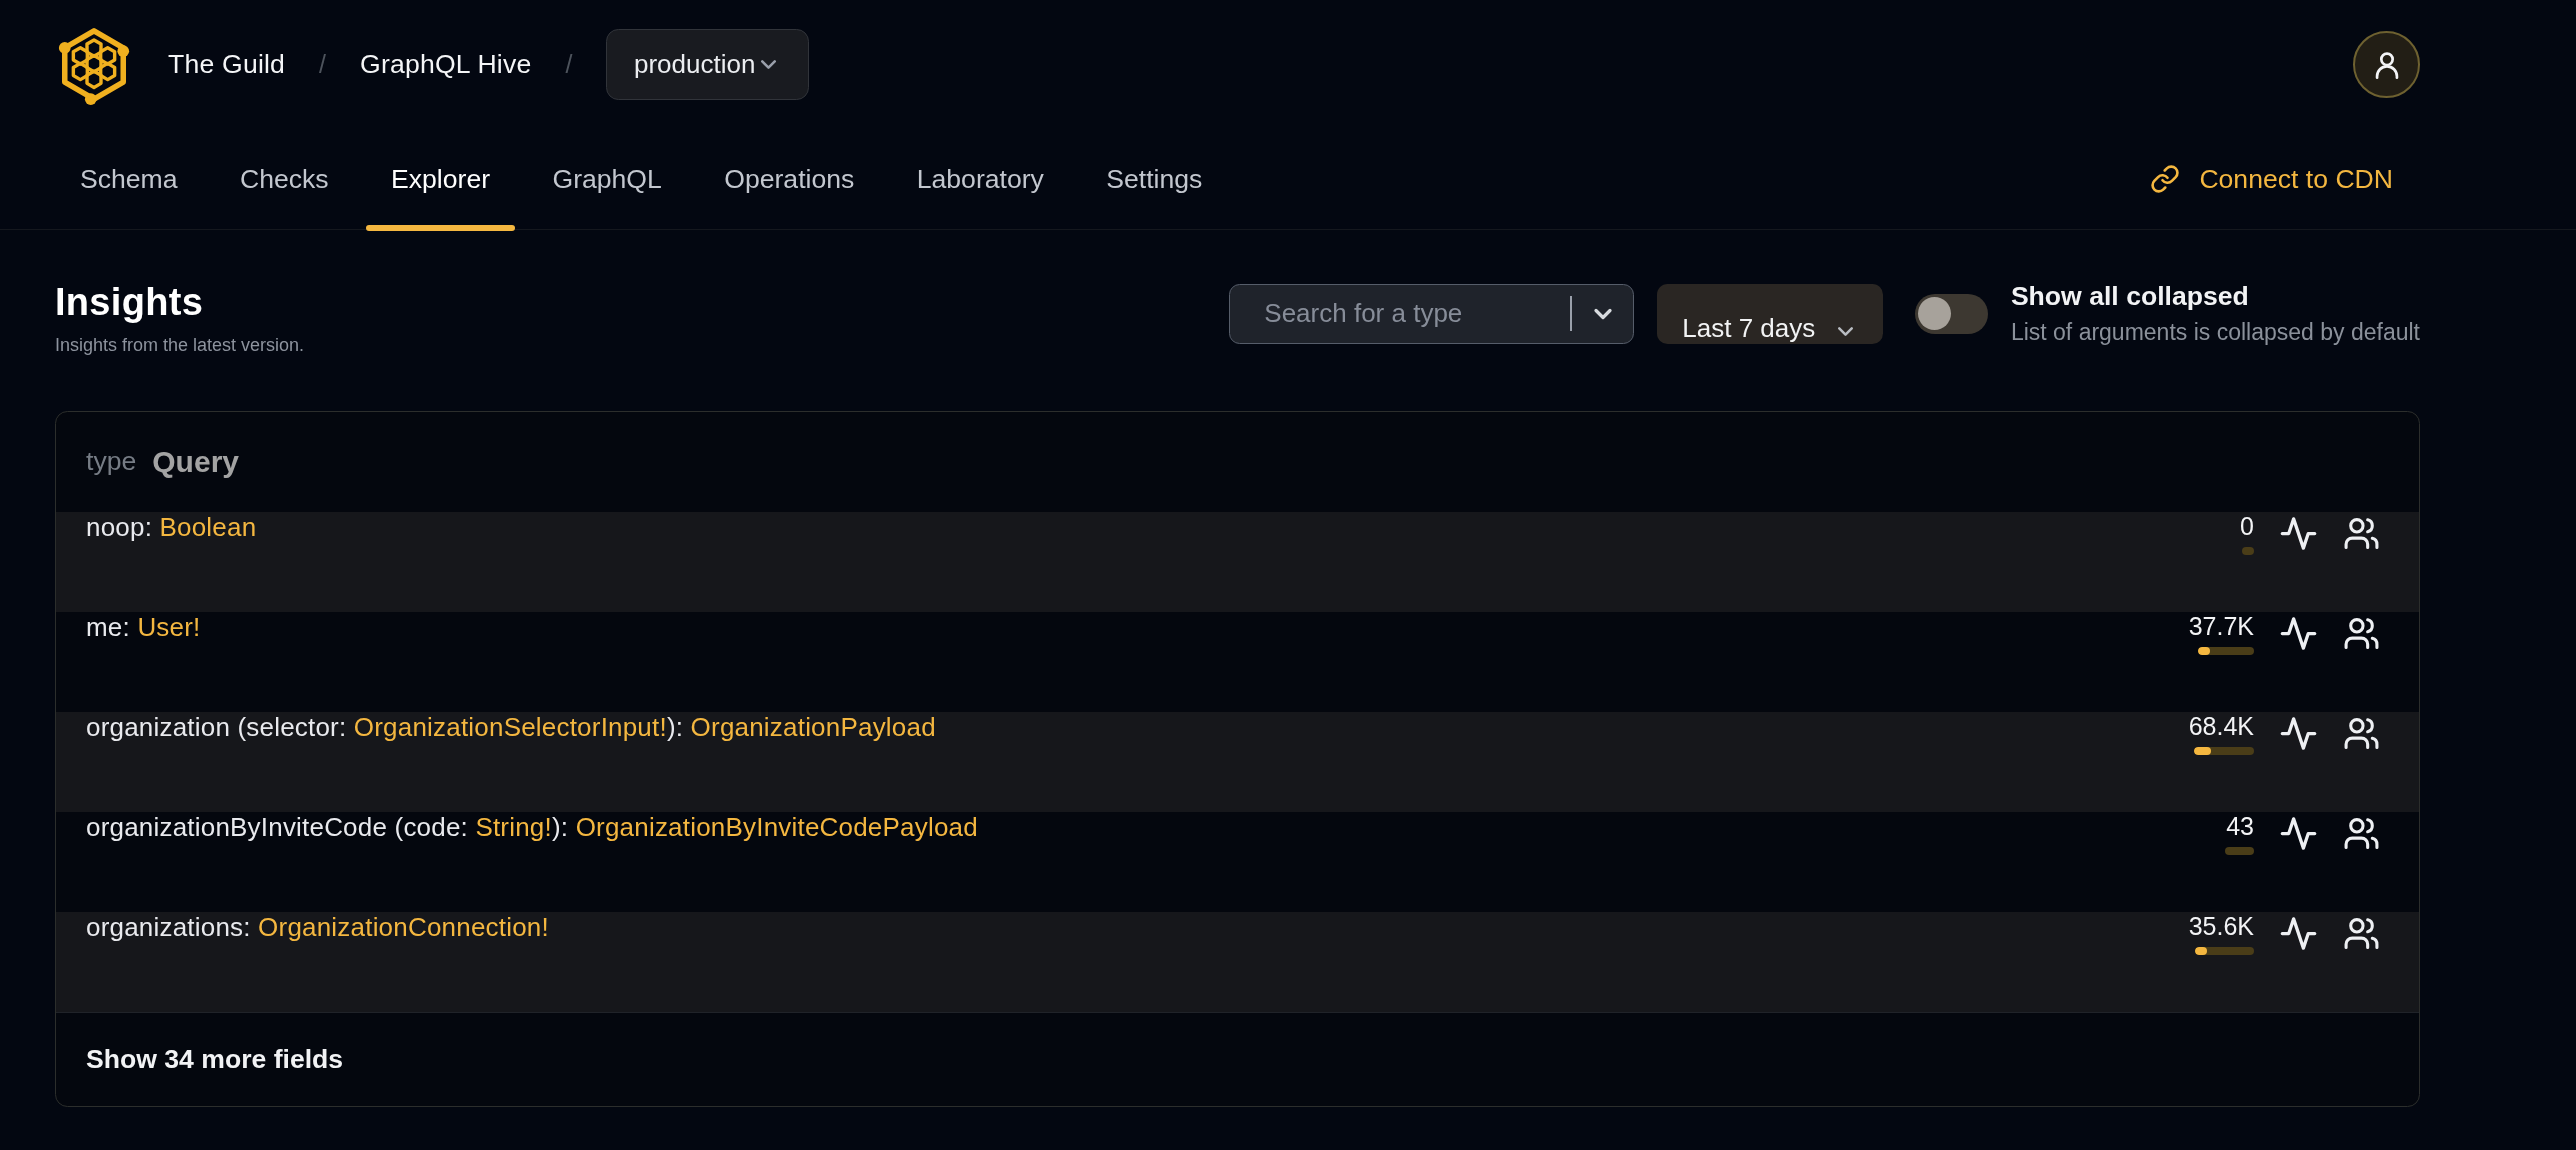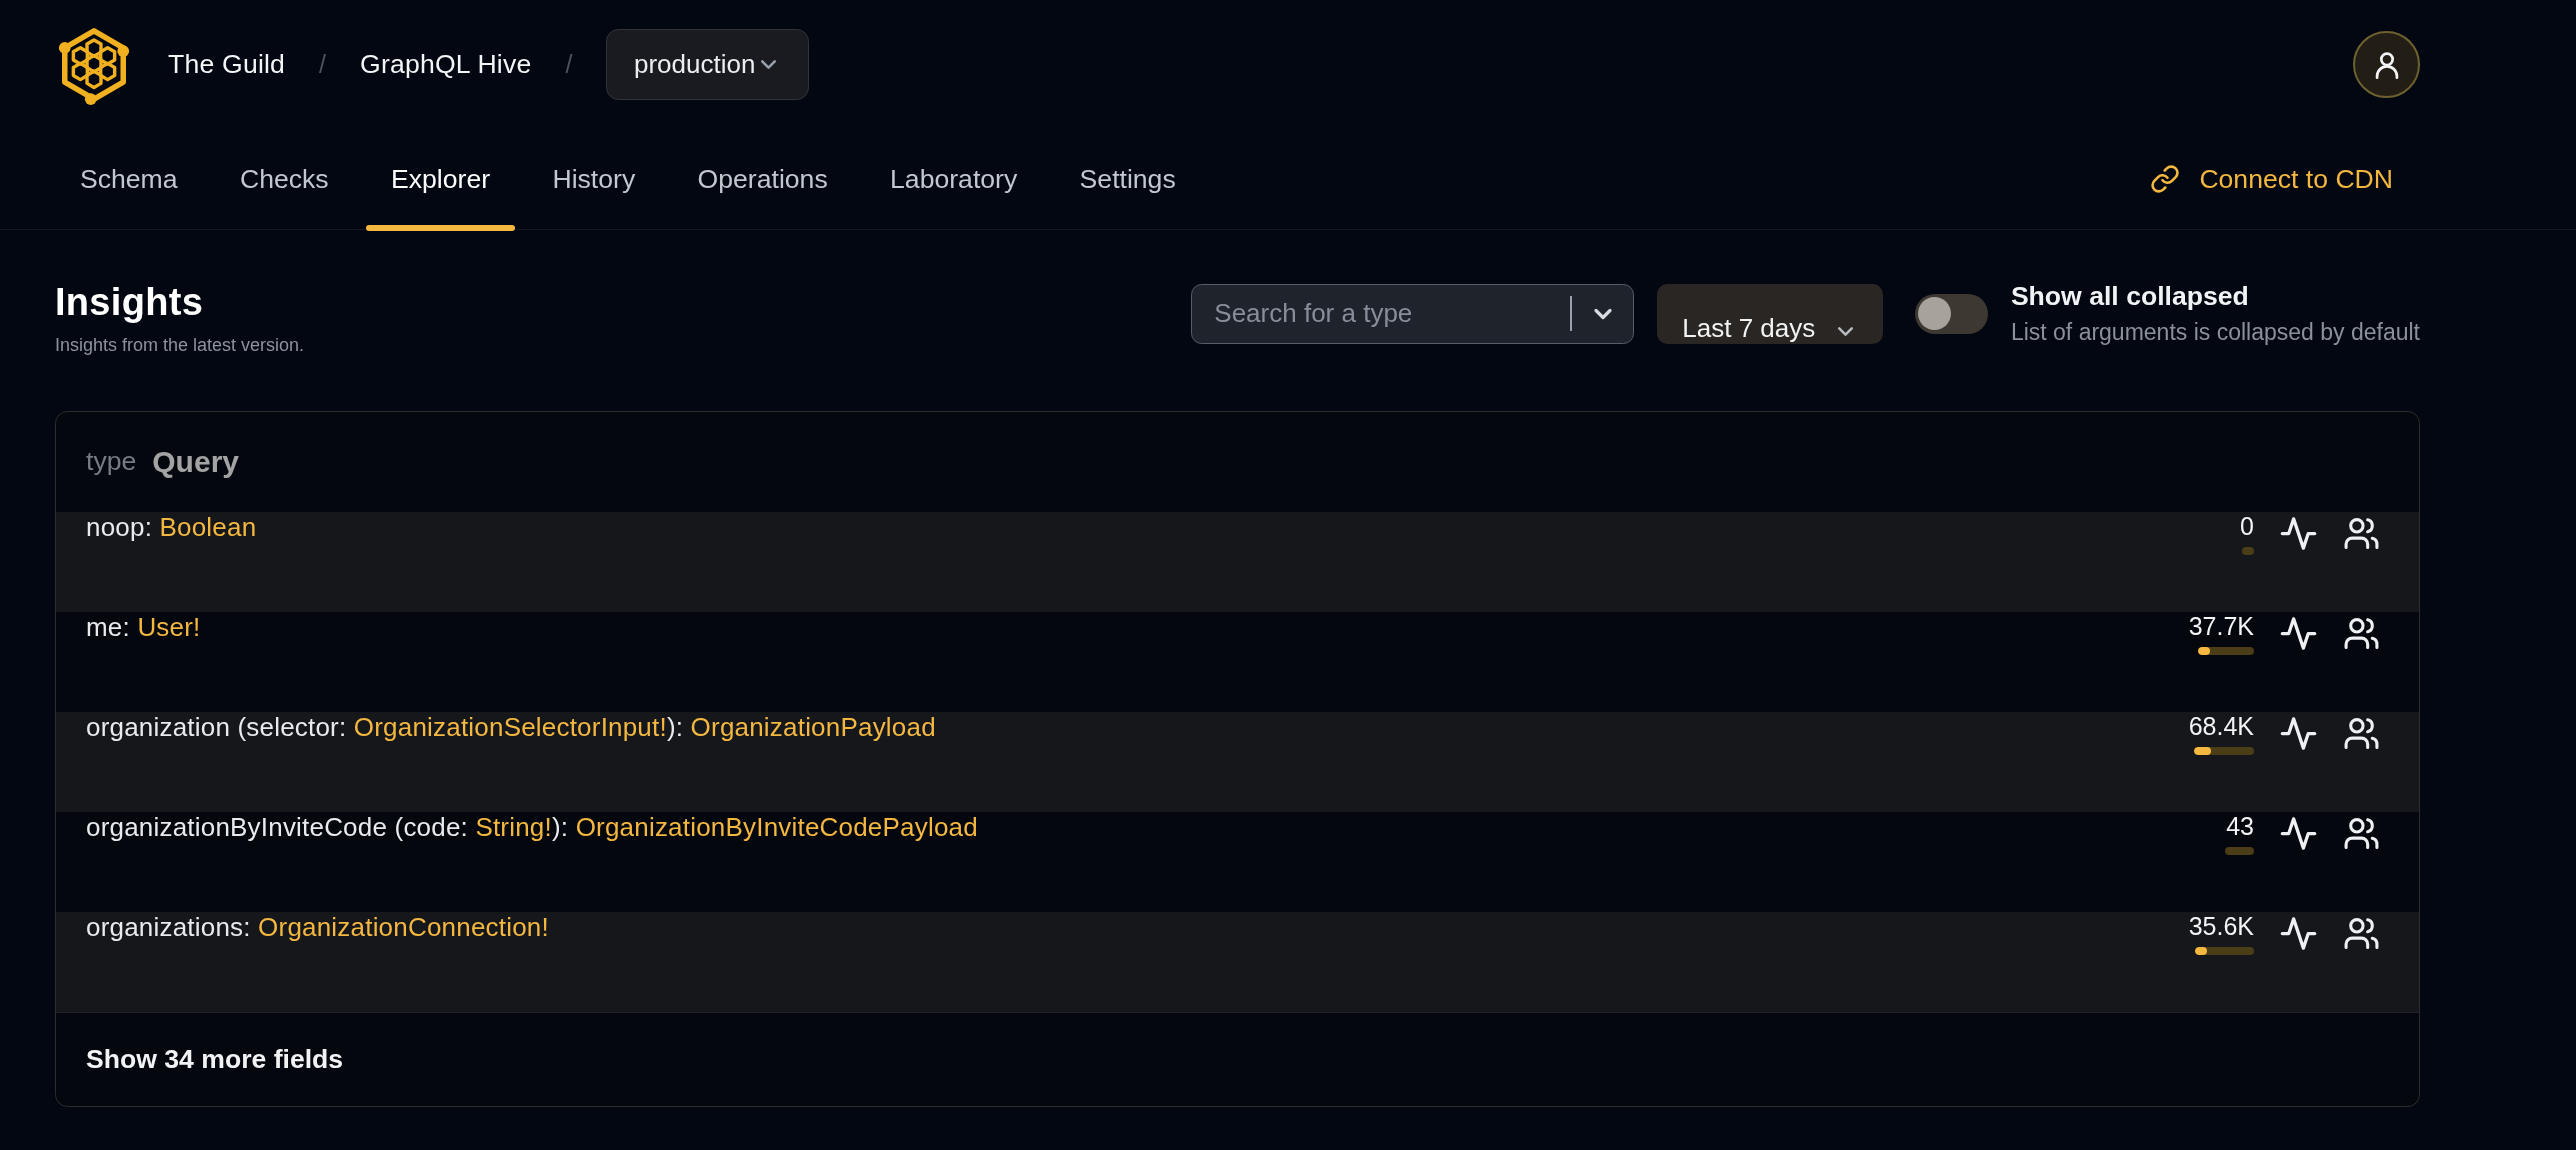--- a/index.html
+++ b/index.html
@@ -54,23 +54,23 @@
   }
 
   
   .main { padding: 0 156px 0 55px; }
   .page-head { margin-top: 51px; display: flex; justify-content: space-between; align-items: flex-start; }
   .page-title { font-size: 38px; font-weight: 700; color: #ffffff; letter-spacing: 0.3px; }
   .page-subtitle { margin-top: 10.6px; font-size: 18px; color: #8d939e; }
 
   .controls { display: flex; align-items: center; gap: 23px; }
   .search-box {
-    width: 443px; height: 60px; display: flex; align-items: center;
+    width: 405px; height: 60px; display: flex; align-items: center;
     background: #1f232b; border: 1.8px solid #565d6a; border-radius: 10.6px;
-    padding: 0 16px 0 22px;
+    padding: 0 16px 0 34px;
   }
   .search-box input {
     flex: 1; background: transparent; border: none; outline: none;
     font-size: 26px; color: #e8eaed; min-width: 0;
     font-family: "Liberation Sans", sans-serif;
   }
   .search-box input::placeholder { color: #878d99; }
   .search-vline { width: 1.8px; height: 35px; background: #9aa0ab; margin: 0 17.7px 0 7px; }
   .period-btn {
     height: 60px; display: flex; align-items: flex-end; gap: 17.7px;
@@ -170,21 +170,21 @@
         </svg>
       </span>
     </button>
   </header>
 
   <nav class="tabbar">
     <div id="tabs" style="display:flex">
         <a class="tab">Schema</a>
         <a class="tab">Checks</a>
         <a class="tab active">Explorer</a>
-        <a class="tab">History</a>
+        <a class="tab">GraphQL</a>
         <a class="tab">Operations</a>
         <a class="tab">Laboratory</a>
         <a class="tab">Settings</a>
       </div>
     <a class="cdn-link">
       <span>
         <svg width="30" height="30" viewBox="0 0 24 24" fill="none" stroke="#f4b740" stroke-width="2.1" stroke-linecap="round" stroke-linejoin="round">
           <path d="M10 13a5 5 0 0 0 7.54.54l3-3a5 5 0 0 0-7.07-7.07l-1.72 1.71"></path>
           <path d="M14 11a5 5 0 0 0-7.54-.54l-3 3a5 5 0 0 0 7.07 7.07l1.71-1.71"></path>
         </svg>

